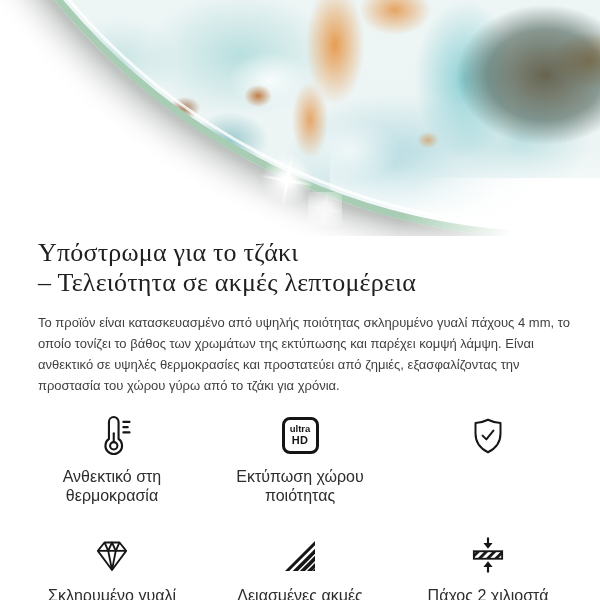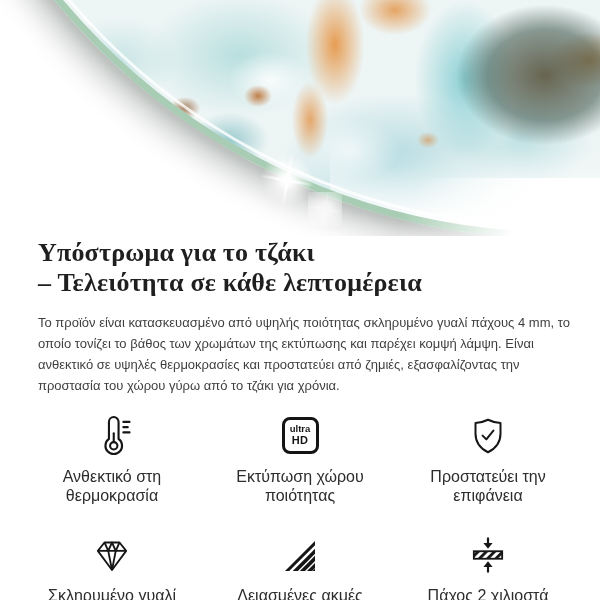--- a/index.html
+++ b/index.html
@@ -86,21 +86,21 @@
   .sparkle.small .sparkle-v { left: 15.5px; width: 2px; }
 
   
   .content { padding: 0 38px; }
   .title {
     margin-top: 2px;
     font-family: "Liberation Serif", "DejaVu Serif", serif;
     font-weight: 400; font-size: 26px; line-height: 1.17;
     color: #1f1f1f; letter-spacing: 0.2px;
   }
-  .title span { display: block; font-weight: bold; }
+  .title span { display: block; }
   .body-text {
     margin-top: 13px; width: 532px;
     font-size: 13px; line-height: 1.63; color: #3f3f3f;
   }
 
   
   .features {
     margin-top: 13px; padding: 0 18px;
     display: grid; grid-template-columns: repeat(3, 1fr);
     row-gap: 24px;
@@ -138,21 +138,21 @@
       <div class="sparkle-glow"></div>
       <div class="sparkle-h"></div>
       <div class="sparkle-v"></div>
     </div>
     <div class="rim-fade"></div>
   </div>
 
   <div class="content">
     <h1 class="title">
       <span>Υπόστρωμα για το τζάκι</span>
-      <span>– Τελειότητα σε κάθε λεπτομέρεια</span>
+      <span>– Τελειότητα σε ακμές λεπτομέρεια</span>
     </h1>
     <p class="body-text">Το προϊόν είναι κατασκευασμένο από υψηλής ποιότητας σκληρυμένο γυαλί πάχους 4 mm, το οποίο τονίζει το βάθος των χρωμάτων της εκτύπωσης και παρέχει κομψή λάμψη. Είναι ανθεκτικό σε υψηλές θερμοκρασίες και προστατεύει από ζημιές, εξασφαλίζοντας την προστασία του χώρου γύρω από το τζάκι για χρόνια.</p>
   </div>
 
   <div class="features">
 
     <div class="feature">
       <div class="icon-box">
         <svg width="42" height="42" viewBox="0 0 48 48" fill="none" stroke="#161616" stroke-width="2.4" stroke-linecap="round">
           <path d="M20.5 9 a5.5 5.5 0 0 1 11 0 v19.5 a9.5 9.5 0 1 1 -11 0 Z"></path>
@@ -176,21 +176,20 @@
       <div class="label">Εκτύπωση χώρου ποιότητας</div>
     </div>
 
     <div class="feature">
       <div class="icon-box">
         <svg width="40" height="40" viewBox="0 0 48 48" fill="none" stroke="#161616" stroke-width="2.4" stroke-linecap="round" stroke-linejoin="round">
           <path d="M24 4.5 C28.5 6.8 33.5 8 39 8.3 V21 C39 31.8 32.8 39.2 24 43.5 C15.2 39.2 9 31.8 9 21 V8.3 C14.5 8 19.5 6.8 24 4.5 Z"></path>
           <polyline points="17.5,23.5 22,28 30.5,17.5"></polyline>
         </svg>
       </div>
-      <div class="label">Προστατεύει την επιφάνεια</div>
     </div>
 
     <div class="feature">
       <div class="icon-box">
         <svg width="40" height="40" viewBox="0 0 48 48" fill="none" stroke="#161616" stroke-width="2.2" stroke-linejoin="round">
           <polygon points="7,19 15,9 33,9 41,19 24,42"></polygon>
           <line x1="7" y1="19" x2="41" y2="19"></line>
           <polyline points="15,9 19.5,19 24,9 28.5,19 33,9"></polyline>
           <line x1="19.5" y1="19" x2="24" y2="42"></line>
           <line x1="28.5" y1="19" x2="24" y2="42"></line>

